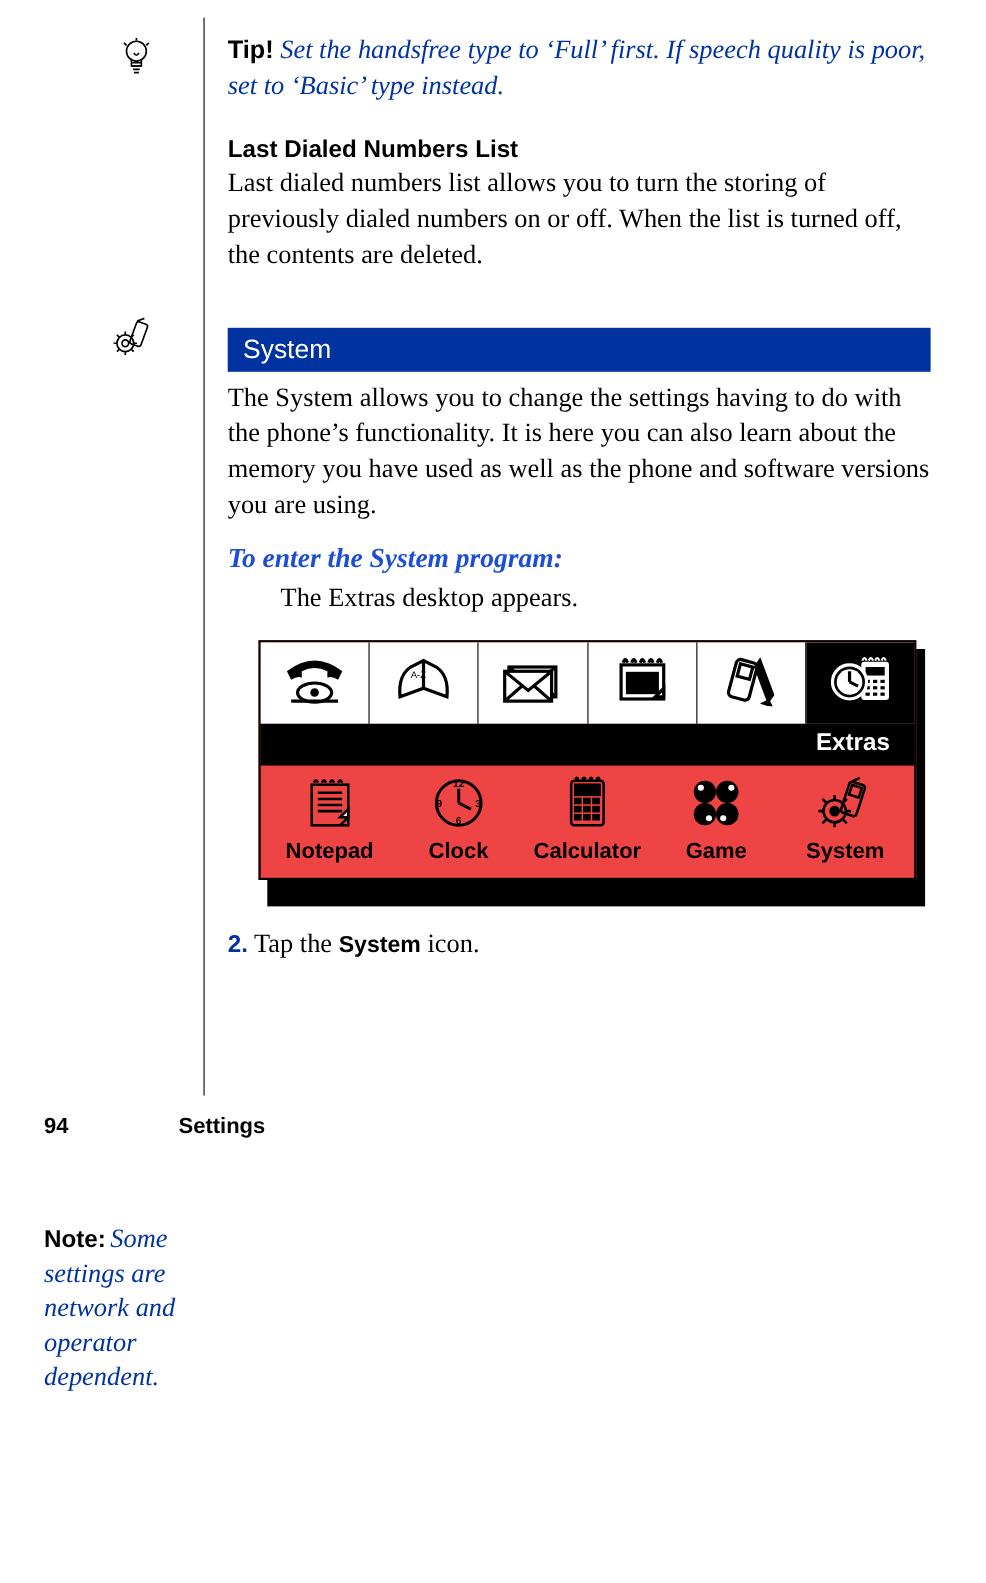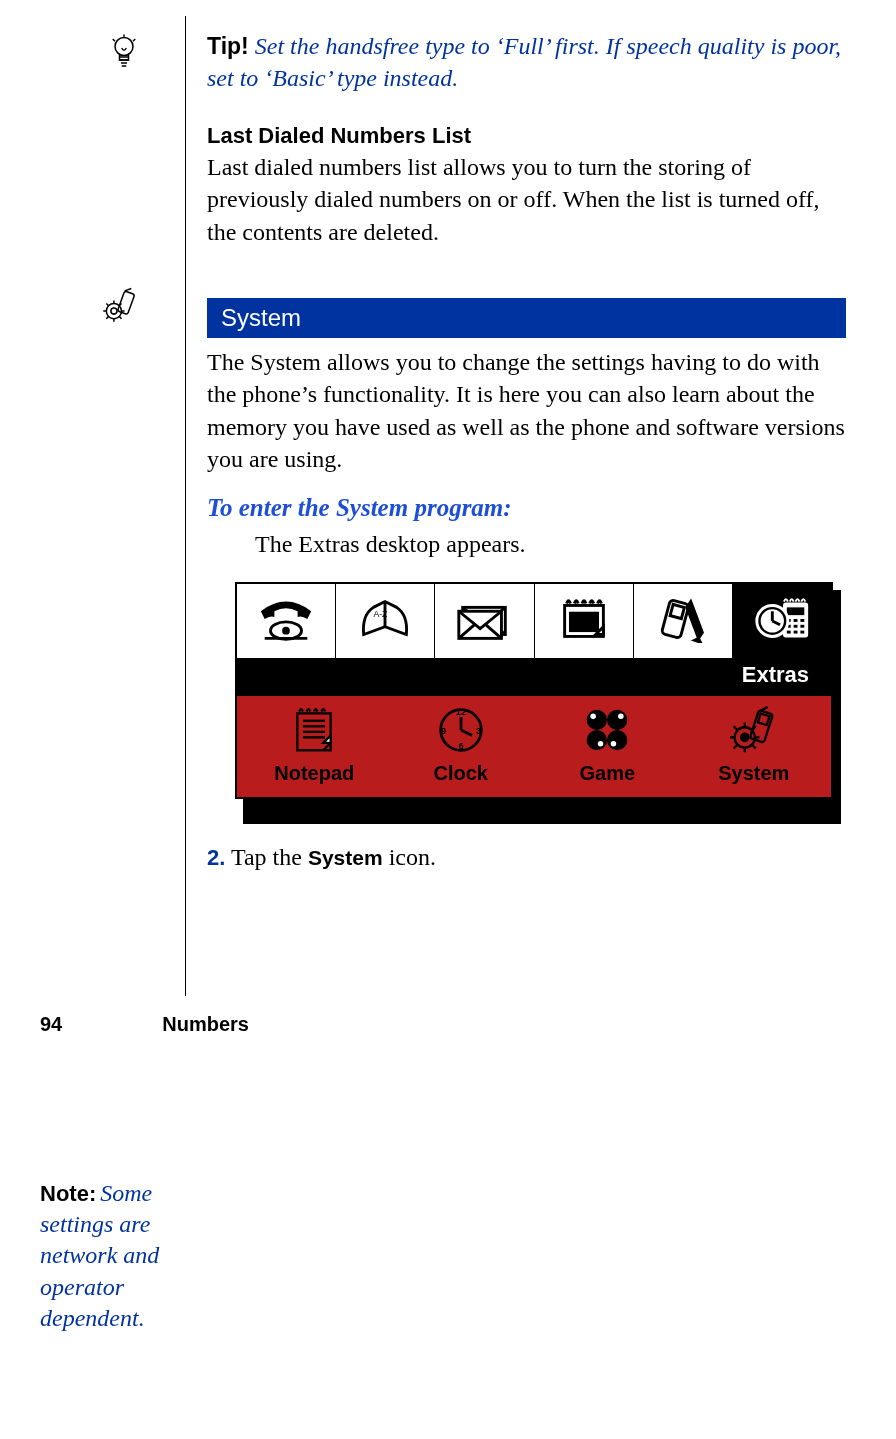--- a/index.html
+++ b/index.html
@@ -105,21 +105,21 @@
   }
   .margin-icon-wrap {
     display: flex;
     justify-content: flex-end;
     padding-right: 56px;
   }
 
   .note-block {
     position: absolute;
     left: 40px;
-    top: 1178px;
+    top: 1112px;
     width: 145px;
   }
   .note-label {
     font-family: Arial, "Helvetica Neue", Helvetica, sans-serif;
     font-weight: 700;
     font-size: 22px;
   }
   .note-text {
     font-style: italic;
     color: #0033a0;
@@ -158,21 +158,21 @@
     left: 8px;
     top: 8px;
     width: 598px;
     height: 234px;
     background: #000;
   }
   .extras-fig {
     position: relative;
     width: 598px;
     border: 2px solid #000;
-    background: #b91c1c;
+    background: #ef4444;
     box-sizing: border-box;
   }
   .tabs-row {
     display: flex;
     height: 74px;
     background: #fff;
   }
   .tab {
     flex: 1;
     border-right: 1px solid #000;
@@ -374,20 +374,41 @@
                   <text x="28" y="10" text-anchor="middle" font-size="10" font-family="Arial" font-weight="700" stroke="none" fill="#000">12</text>
                   <text x="47" y="30" text-anchor="middle" font-size="10" font-family="Arial" font-weight="700" stroke="none" fill="#000">3</text>
                   <text x="28" y="47" text-anchor="middle" font-size="10" font-family="Arial" font-weight="700" stroke="none" fill="#000">6</text>
                   <text x="9" y="30" text-anchor="middle" font-size="10" font-family="Arial" font-weight="700" stroke="none" fill="#000">9</text>
                 </svg>
               </span>
               <span class="app-label">Clock</span>
             </div>
             <div class="app">
               <span>
+                <svg viewBox="0 0 56 52" fill="none" stroke="#000" stroke-width="2.5">
+                  <rect x="12" y="4" width="32" height="44" rx="3"></rect>
+                  <rect x="16" y="8" width="24" height="10" fill="#000"></rect>
+                  <g fill="#000">
+                    <rect x="16" y="22" width="5" height="4"></rect>
+                      <rect x="25" y="22" width="5" height="4"></rect>
+                      <rect x="34" y="22" width="5" height="4"></rect>
+                    <rect x="16" y="30" width="5" height="4"></rect>
+                      <rect x="25" y="30" width="5" height="4"></rect>
+                      <rect x="34" y="30" width="5" height="4"></rect>
+                    <rect x="16" y="38" width="5" height="4"></rect>
+                      <rect x="25" y="38" width="5" height="4"></rect>
+                      <rect x="34" y="38" width="5" height="4"></rect>
+                  </g>
+                  <path d="M16 3 q2 -4 3 0 M23 3 q2 -4 3 0 M30 3 q2 -4 3 0 M37 3 q2 -4 3 0"></path>
+                </svg>
+              </span>
+              <span class="app-label">Calculator</span>
+            </div>
+            <div class="app">
+              <span>
                 <svg viewBox="0 0 56 52" fill="#000">
                   <circle cx="17" cy="15" r="11"></circle>
                     <circle cx="13" cy="11" r="3" fill="#fff"></circle>
                   <circle cx="39" cy="15" r="11"></circle>
                     <circle cx="43" cy="11" r="3" fill="#fff"></circle>
                   <circle cx="17" cy="37" r="11"></circle>
                     <circle cx="21" cy="41" r="3" fill="#fff"></circle>
                   <circle cx="39" cy="37" r="11"></circle>
                     <circle cx="35" cy="41" r="3" fill="#fff"></circle>
                 </svg>
@@ -422,15 +443,15 @@
   </div>
 
   <div class="note-block">
     <span class="note-label">Note:</span>
     <span> </span>
     <span class="note-text">Some settings are network and operator dependent.</span>
   </div>
 
   <div class="footer">
     <span class="pg">94</span>
-    <span class="sec">Numbers</span>
+    <span class="sec">Settings</span>
   </div>
 </div>
 
 </body></html>

